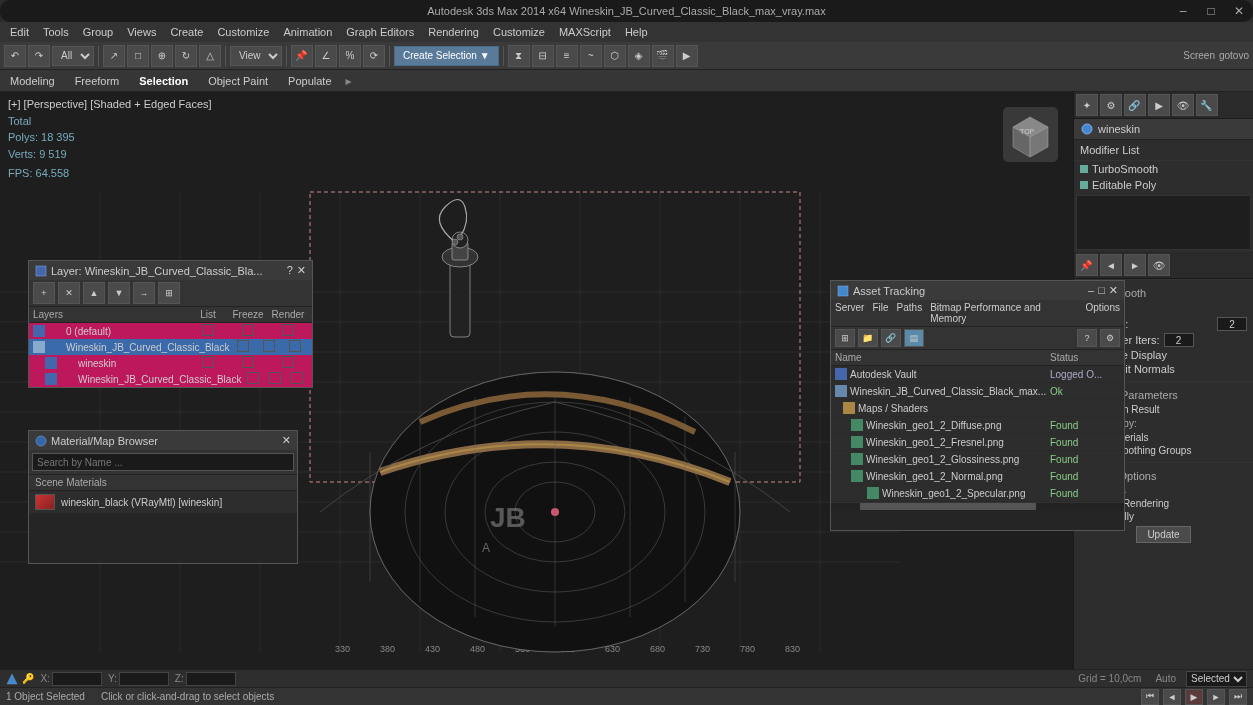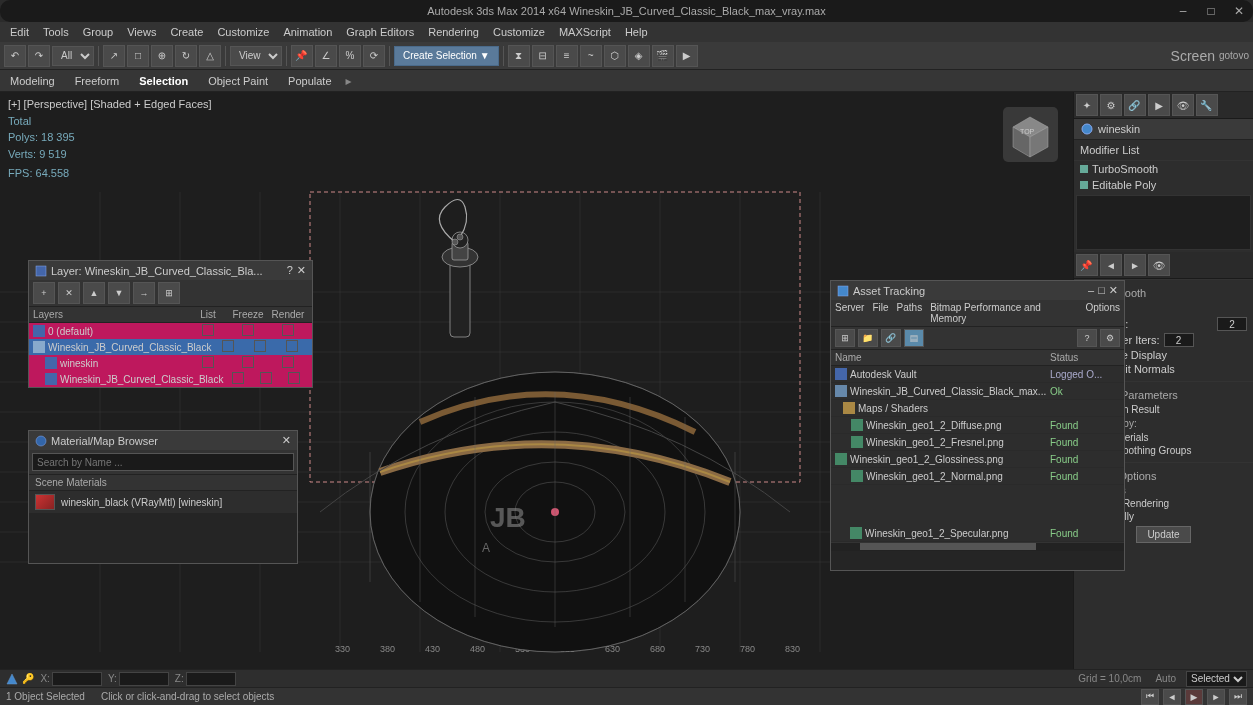--- a/index.html
+++ b/index.html
@@ -271,21 +271,21 @@
     .layer-row {
       display: flex;
       align-items: center;
       padding: 1px 4px;
       font-size: 10px;
       color: #ccc;
       cursor: pointer;
     }
     .layer-row.selected { background: #2a5a8a; }
     .layer-row.highlighted { background: #3a6aaa; }
-    .layer-name { flex: 1; }
+    .layer-name { flex: 1; margin-left: 18px; }
     .layer-icon {
       width: 12px;
       height: 12px;
       background: #666;
       margin-right: 3px;
       flex-shrink: 0;
     }
     .layer-col { width: 40px; text-align: center; }
     .layer-checkbox {
       width: 12px;
@@ -644,21 +644,21 @@
   <div class="toolbar-sep"></div>
   <div class="toolbar-btn">⧗</div>
   <div class="toolbar-btn">⊟</div>
   <div class="toolbar-btn">≡</div>
   <div class="toolbar-btn">~</div>
   <div class="toolbar-btn">⬡</div>
   <div class="toolbar-btn">◈</div>
   <div class="toolbar-btn">🎬</div>
   <div class="toolbar-btn">▶</div>
   <div style="margin-left:auto;display:flex;align-items:center;gap:4px;">
-    <span style="font-size:14px;color:#aaa;">Screen</span>
+    <span style="font-size:10px;color:#aaa;">Screen</span>
     <span style="font-size:10px;color:#aaa;">gotovo</span>
   </div>
 </div>
 
 <div id="secondary-toolbar">
   <span class="sec-toolbar-item">Modeling</span>
   <span class="sec-toolbar-item">Freeform</span>
   <span class="sec-toolbar-item sec-toolbar-active">Selection</span>
   <span class="sec-toolbar-item">Object Paint</span>
   <span class="sec-toolbar-item">Populate</span>
@@ -998,31 +998,31 @@
   <div class="at-row" style="padding-left:20px;">
     <span class="at-icon at-tex-icon"></span>
     <span class="at-row-name">Wineskin_geo1_2_Diffuse.png</span>
     <span class="at-row-status status-found">Found</span>
   </div>
   <div class="at-row" style="padding-left:20px;">
     <span class="at-icon at-tex-icon"></span>
     <span class="at-row-name">Wineskin_geo1_2_Fresnel.png</span>
     <span class="at-row-status status-found">Found</span>
   </div>
-  <div class="at-row" style="padding-left:4px;">
+  <div class="at-row" style="padding-left:20px;">
     <span class="at-icon at-tex-icon"></span>
     <span class="at-row-name">Wineskin_geo1_2_Glossiness.png</span>
     <span class="at-row-status status-found">Found</span>
   </div>
   <div class="at-row" style="padding-left:20px;">
     <span class="at-icon at-tex-icon"></span>
     <span class="at-row-name">Wineskin_geo1_2_Normal.png</span>
     <span class="at-row-status status-found">Found</span>
   </div>
-  <div class="at-row" style="padding-left:19px;margin-top:40px;">
+  <div class="at-row" style="padding-left:36px;">
     <span class="at-icon at-tex-icon"></span>
     <span class="at-row-name">Wineskin_geo1_2_Specular.png</span>
     <span class="at-row-status status-found">Found</span>
   </div>
   <div id="at-scrollbar">
     <div id="at-scrollbar-thumb"></div>
   </div>
   <div id="at-footer"></div>
 </div>
 

